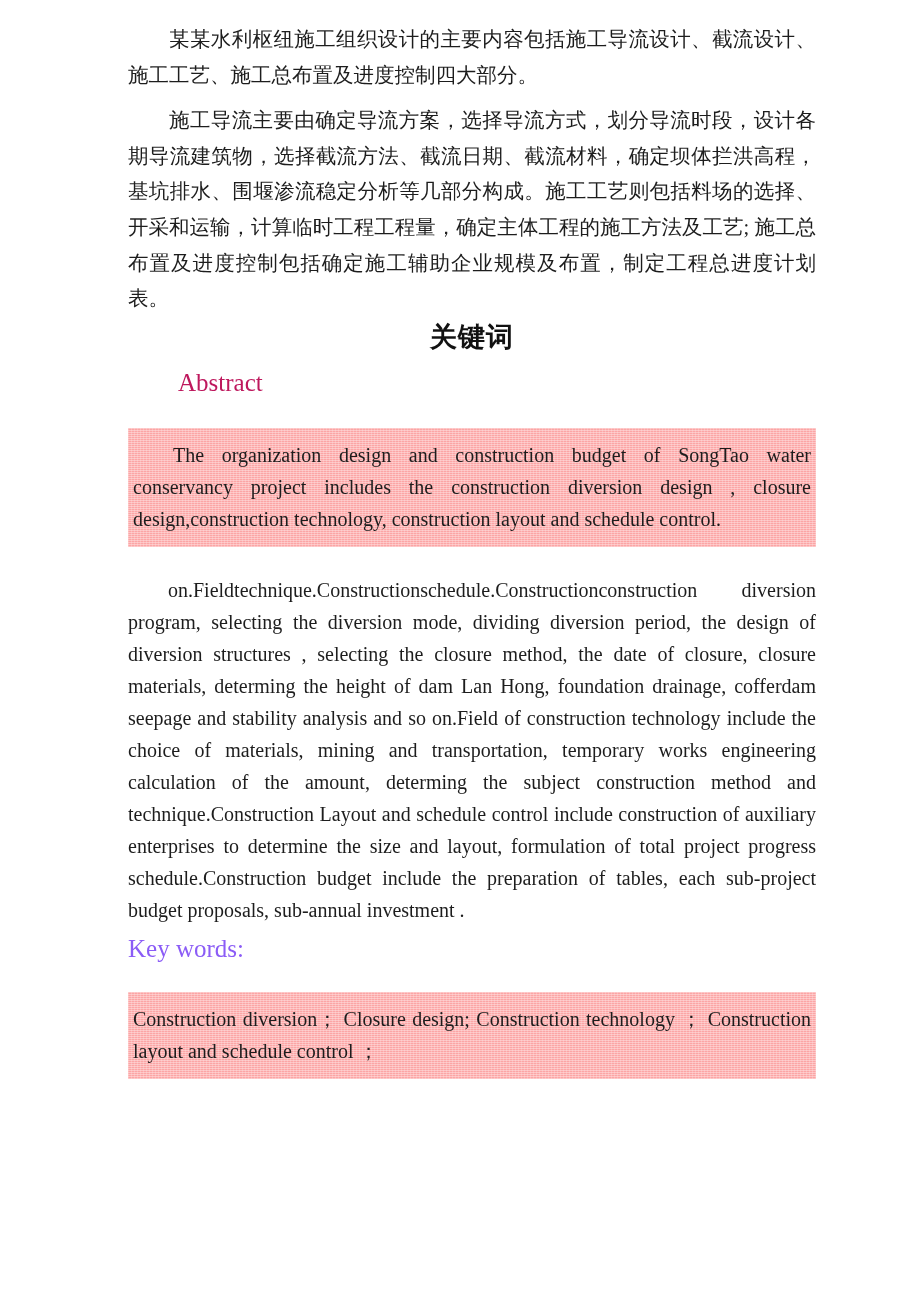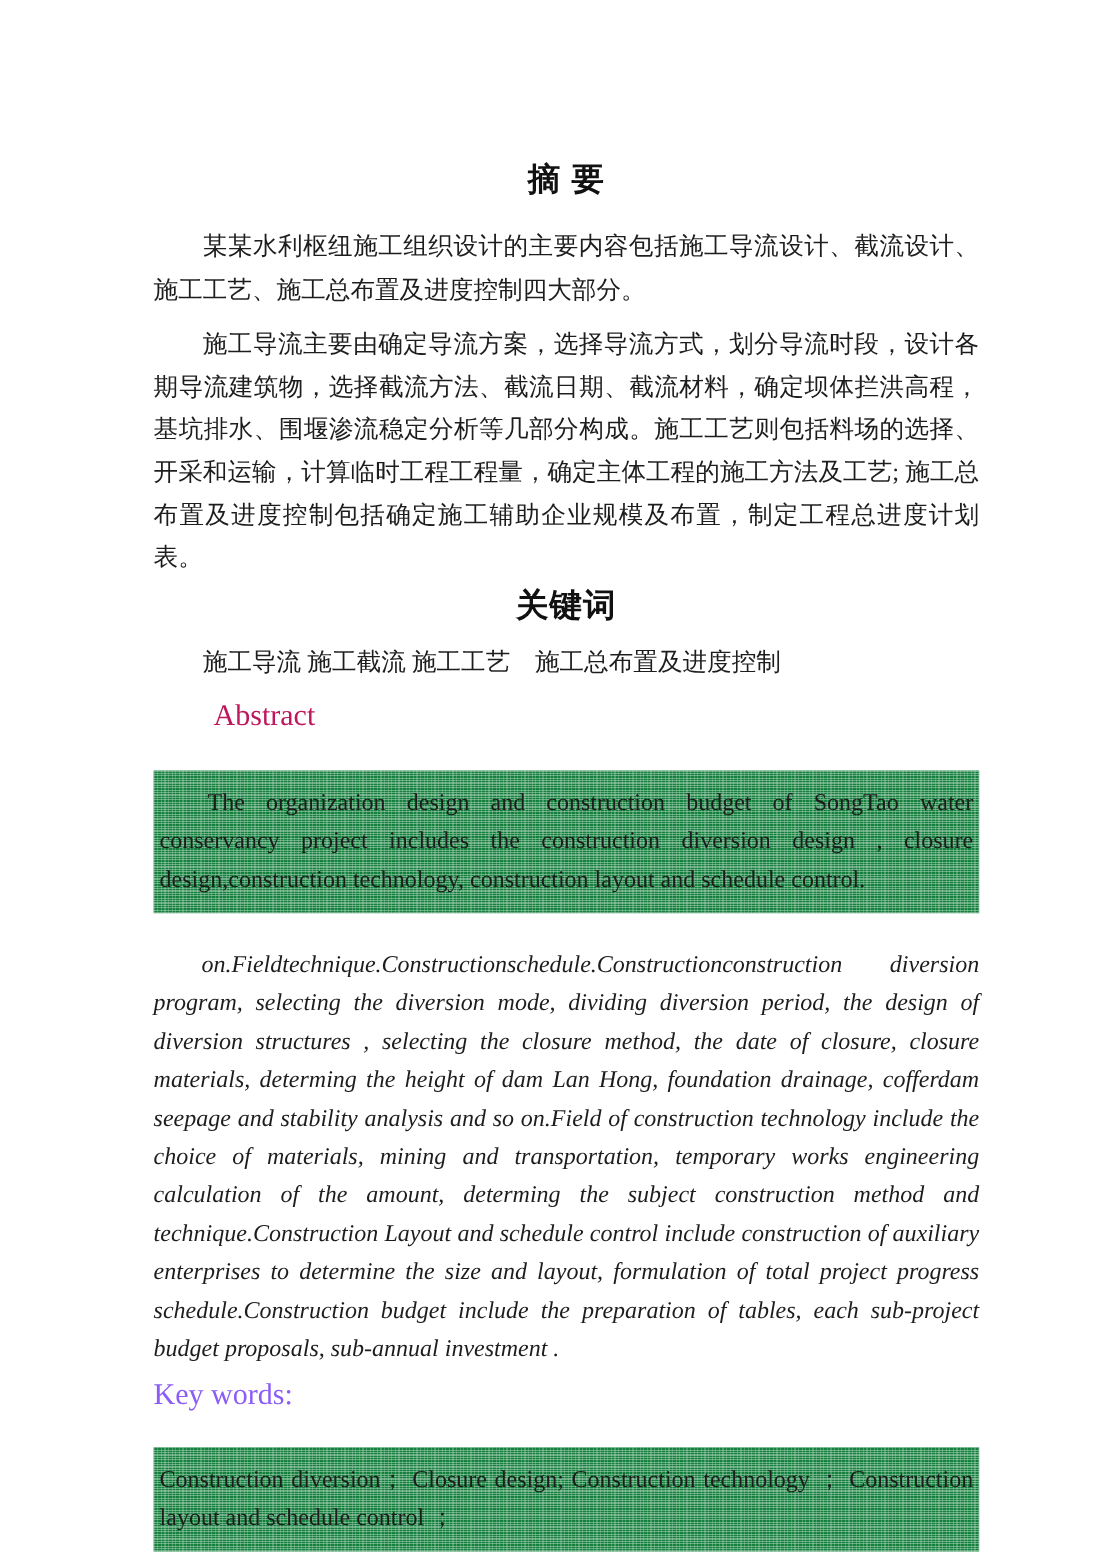--- a/index.html
+++ b/index.html
@@ -93,21 +93,21 @@
     line-height: 32px;
     text-align: justify;
     margin: 0;
     color: #1d1d1d;
   }
 
   .p-en.indent { text-indent: 40px; }
 
   
   .shaded {
-    background-color: #15803d;
+    background-color: #fca5a5;
     padding: 11px 5px 12px 5px;
     position: relative;
   }
 
   .shaded::after {
     
     content: "";
     position: absolute;
     inset: 0;
     pointer-events: none;
@@ -116,38 +116,36 @@
       repeating-linear-gradient(90deg, rgba(255,255,255,0.35) 0 1px, rgba(0,0,0,0) 1px 3px);
     opacity: 0.65;
   }
 
   .shaded > * { position: relative; z-index: 1; }
 
   .block-abstract-shaded { margin-top: 31px; }
 
   .block-keywords-shaded { margin-top: 29px; }
 
-  .p-en-main { margin-top: 27px; font-style: italic; }
+  .p-en-main { margin-top: 27px; }
 
 </style>
 </head>
 <body>
 
 <div class="page">
   <div class="content">
 
-    <div class="h-cn h-zhaiyao">摘    要</div>
 
     <p class="p-cn first">某某水利枢纽施工组织设计的主要内容包括施工导流设计、截流设计、施工工艺、施工总布置及进度控制四大部分。</p>
 
     <p class="p-cn second">施工导流主要由确定导流方案，选择导流方式，划分导流时段，设计各期导流建筑物，选择截流方法、截流日期、截流材料，确定坝体拦洪高程，基坑排水、围堰渗流稳定分析等几部分构成。施工工艺则包括料场的选择、开采和运输，计算临时工程工程量，确定主体工程的施工方法及工艺; 施工总布置及进度控制包括确定施工辅助企业规模及布置，制定工程总进度计划表。</p>
 
     <div class="h-cn h-guanjianci">关键词</div>
 
-    <p class="p-cn-keywords">施工导流 施工截流 施工工艺　施工总布置及进度控制</p>
 
     <div class="h-abstract">Abstract</div>
 
     <div class="shaded block-abstract-shaded">
       <p class="p-en indent">The organization design and construction budget of SongTao water conservancy project includes the construction diversion design , closure design,construction technology, construction layout and schedule control.</p>
     </div>
 
     <p class="p-en indent p-en-main">on.Fieldtechnique.Constructionschedule.Constructionconstruction diversion program, selecting the diversion mode, dividing diversion period, the design of diversion structures , selecting the closure method, the date of closure, closure materials, determing the height of dam Lan Hong, foundation drainage, cofferdam seepage and stability analysis and so on.Field of construction technology include the choice of materials, mining and transportation, temporary works engineering calculation of the amount, determing the subject construction method and technique.Construction Layout and schedule control include construction of auxiliary enterprises to determine the size and layout, formulation of total project progress schedule.Construction budget include the preparation of tables, each sub-project budget proposals, sub-annual investment .</p>
 
     <div class="h-keywords">Key words:</div>

